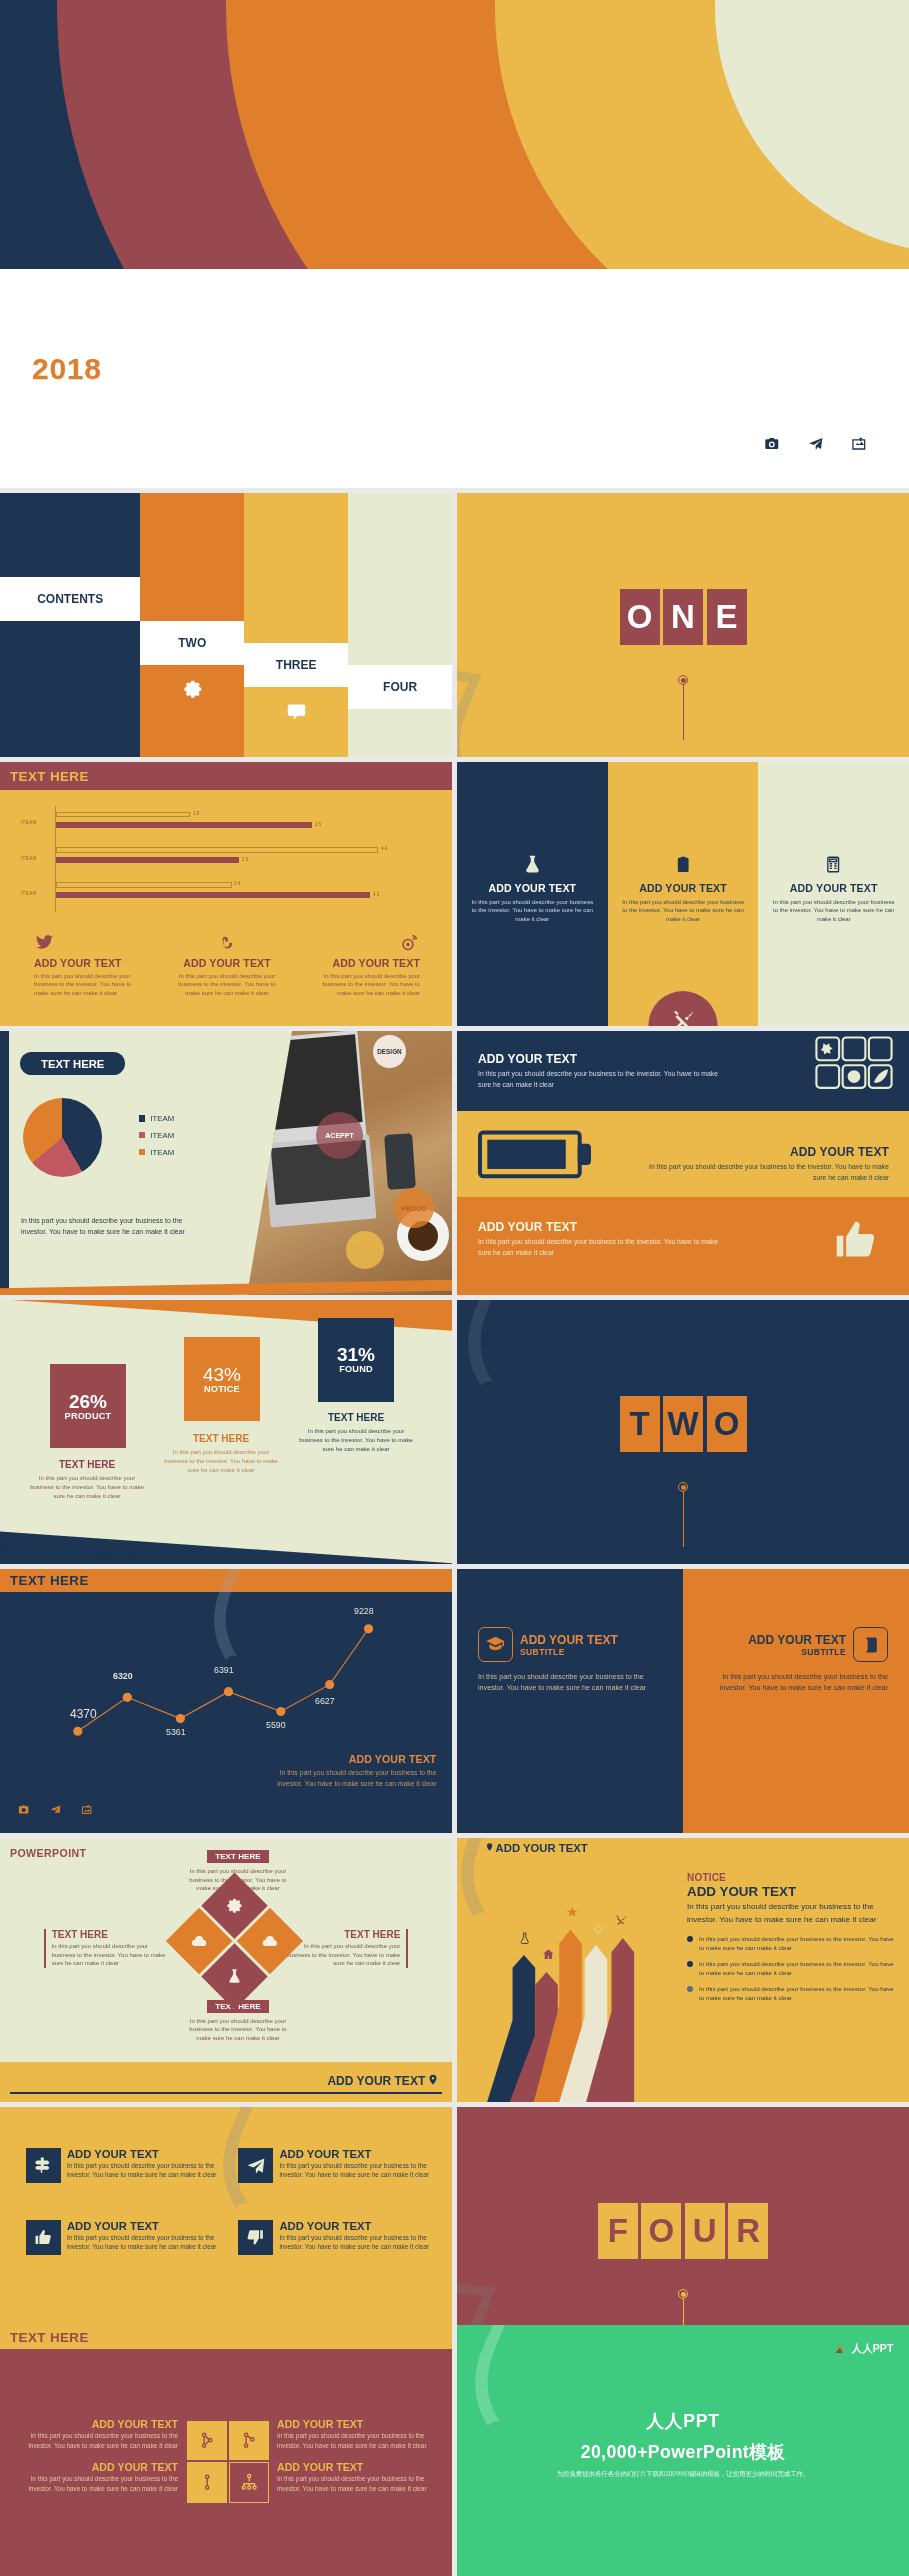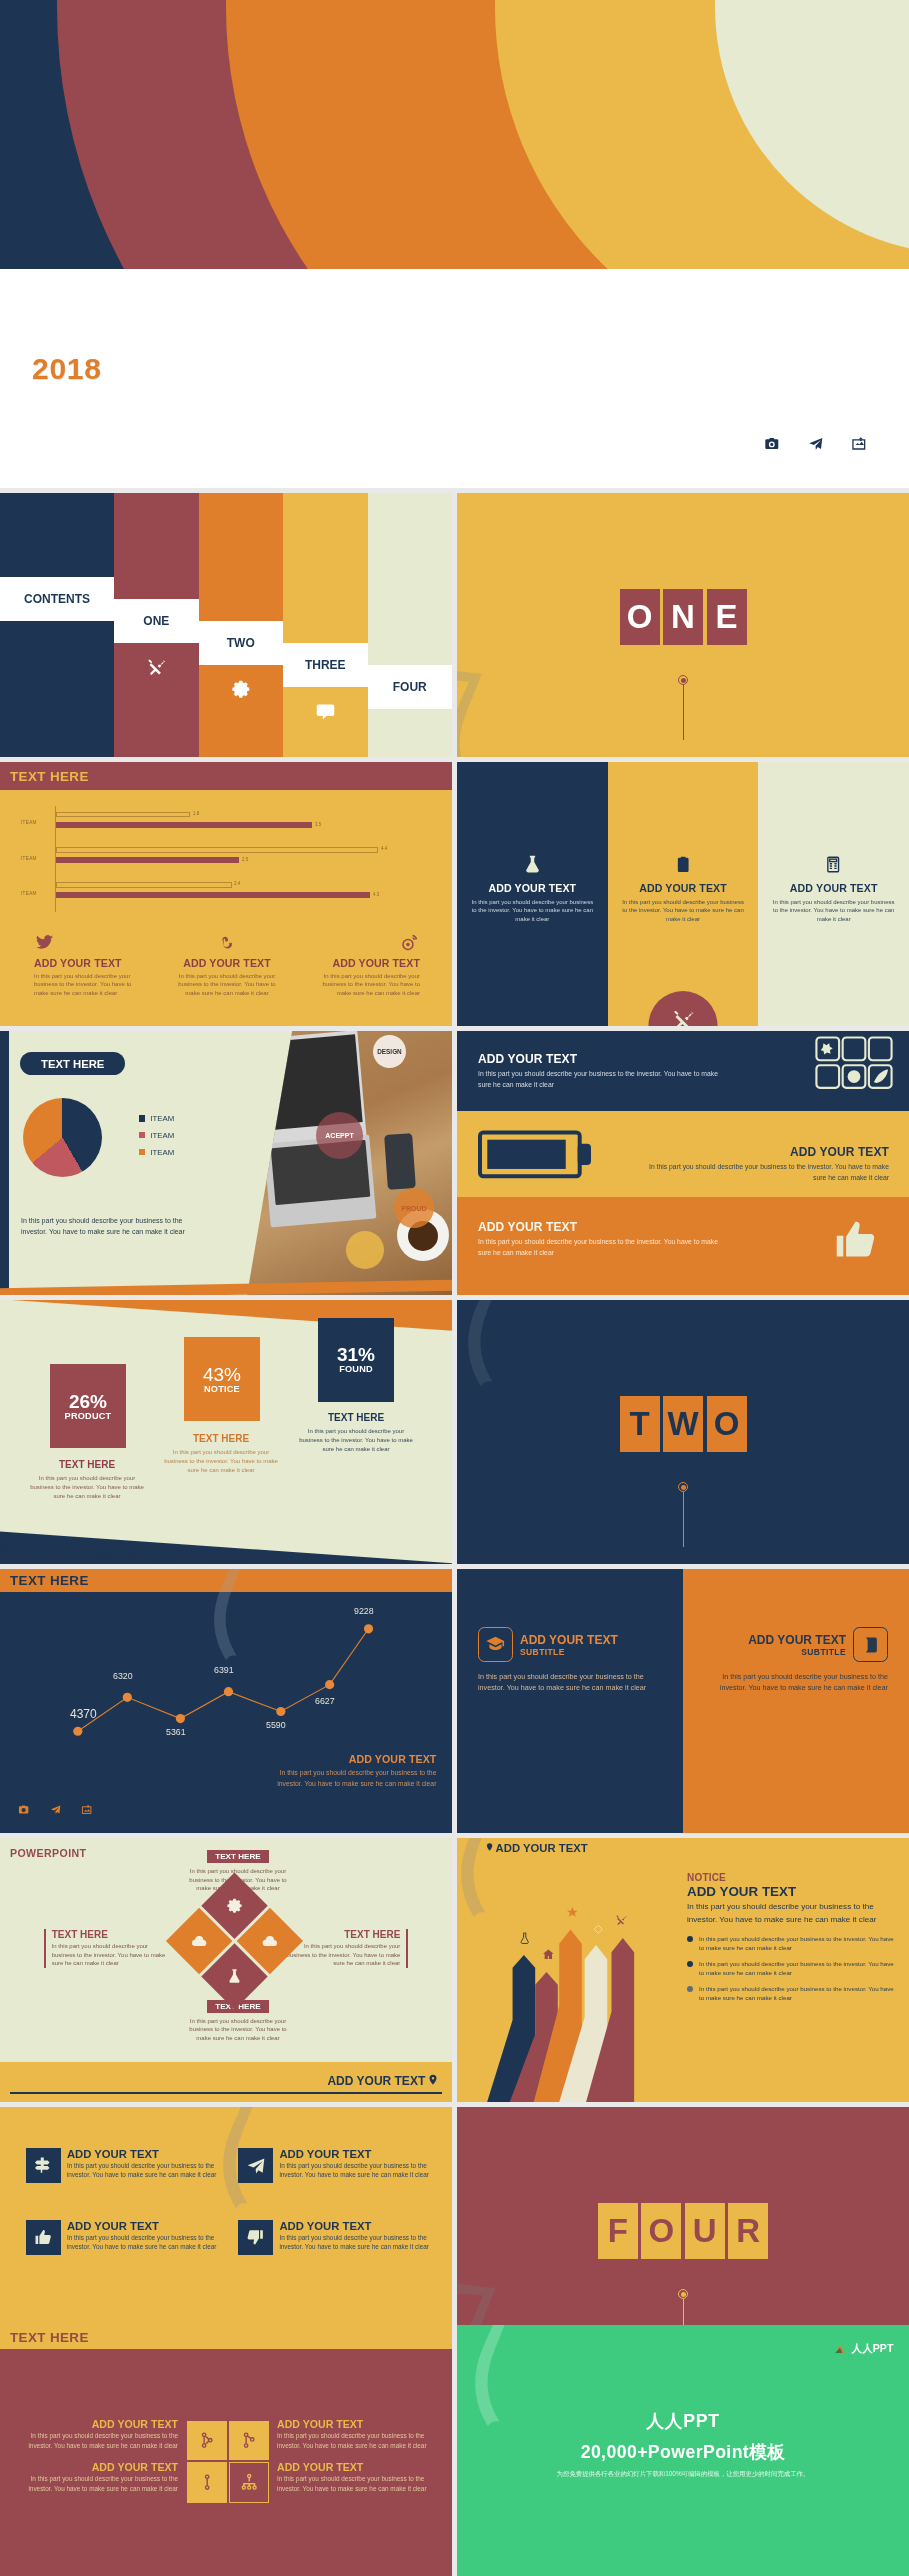--- a/index.html
+++ b/index.html
@@ -104,28 +104,20 @@
   </div>
 </div>
 
 <div class="row" style="top:493px;">
 
   <div class="slide contents">
     <div class="wm" style="left:127px; top:-42px; font-size:106px;">乀</div>
     <div class="c-col" style="background:#1d3553; flex:1.35;">
       <div class="cap" style="top:84px;">CONTENTS</div>
     </div>
-    <div class="c-col" style="background:#97494f;">
-      <div class="cap" style="top:106px;">ONE</div>
-      <div class="ic" style="top:164px;">
-        <svg viewBox="0 0 24 24" fill="currentColor">
-              <path d="M4.5 3l2.6 2.6-1.4 1.4L3 4.5V3h1.5zM6 7l11 11-2 2L4 9zM20 3.6a4 4 0 01-5.1 5.1l-1.6 1.6 2.1 2.1 1.6-1.6A4 4 0 0122 5.8zM9.2 14.1l1.8 1.8-4.7 4.7-1.8-1.8z"></path>
-            </svg>
-      </div>
-    </div>
     <div class="c-col" style="background:#e07f2b;">
       <div class="cap" style="top:128px;">TWO</div>
       <div class="ic" style="top:186px;">
         <svg viewBox="0 0 24 24" fill="currentColor">
               <path d="M12 8.5A3.5 3.5 0 1012 15.5 3.5 3.5 0 0012 8.5zm9-.5l-2.1-.5a7 7 0 00-.7-1.7l1.1-1.8-2.3-2.3-1.8 1.1a7 7 0 00-1.7-.7L13 0h-3.3L9.2 2.1a7 7 0 00-1.7.7L5.7 1.7 3.4 4l1.1 1.8a7 7 0 00-.7 1.7L1.7 8v3.3l2.1.5a7 7 0 00.7 1.7L3.4 15.3l2.3 2.3 1.8-1.1a7 7 0 001.7.7l.5 2.1H13l.5-2.1a7 7 0 001.7-.7l1.8 1.1 2.3-2.3-1.1-1.8a7 7 0 00.7-1.7l2.1-.5z" transform="translate(1,2)"></path>
             </svg>
       </div>
     </div>
     <div class="c-col" style="background:#eab949;">
       <div class="cap" style="top:150px;">THREE</div>
@@ -432,21 +424,21 @@
         <polyline points="110,190 180,142 255,172 323,134 397,162 466,124 521,45" fill="none" stroke="#e07f2b" stroke-width="1.6"></polyline>
         <circle cx="110" cy="190" r="6.5" fill="#e8883a"></circle>
         <circle cx="180" cy="142" r="6.5" fill="#e8883a"></circle>
         <circle cx="255" cy="172" r="6.5" fill="#e8883a"></circle>
         <circle cx="323" cy="134" r="6.5" fill="#e8883a"></circle>
         <circle cx="397" cy="162" r="6.5" fill="#e8883a"></circle>
         <circle cx="466" cy="124" r="6.5" fill="#e8883a"></circle>
         <circle cx="521" cy="45" r="6.5" fill="#e8883a"></circle>
       </svg>
       <span style="position:absolute; left:62px; top:110px; font-size:12px; color:#e6e3db;margin-left:8px;">4370</span>
-      <span style="position:absolute; left:113px; top:74px; font-size:8.8px; color:#e6e3db;">6320</span>
+      <span style="position:absolute; left:113px; top:74px; font-size:8.8px; color:#e6e3db;font-weight:bold;">6320</span>
       <span style="position:absolute; left:166px; top:130px; font-size:8.8px; color:#e6e3db;">5361</span>
       <span style="position:absolute; left:214px; top:68px; font-size:8.8px; color:#e6e3db;">6391</span>
       <span style="position:absolute; left:266px; top:123px; font-size:8.8px; color:#e6e3db;text-align:center;">5590</span>
       <span style="position:absolute; left:315px; top:99px; font-size:8.8px; color:#e6e3db;">6627</span>
       <span style="position:absolute; left:354px; top:9.2px; font-size:8.8px; color:#e6e3db;">9228</span>
     </div>
 
     <div style="position:absolute; right:15.6px; top:184px; width:177px; text-align:right;">
       <div class="h3" style="color:#e8883a; font-size:10.6px;">ADD YOUR TEXT</div>
       <div class="body-txt" style="margin-top:2.8px; font-size:6.8px; color:#c98f5e; line-height:1.6;">In this part you should describe your business to the investor. You have to make sure he can make it clear</div>

